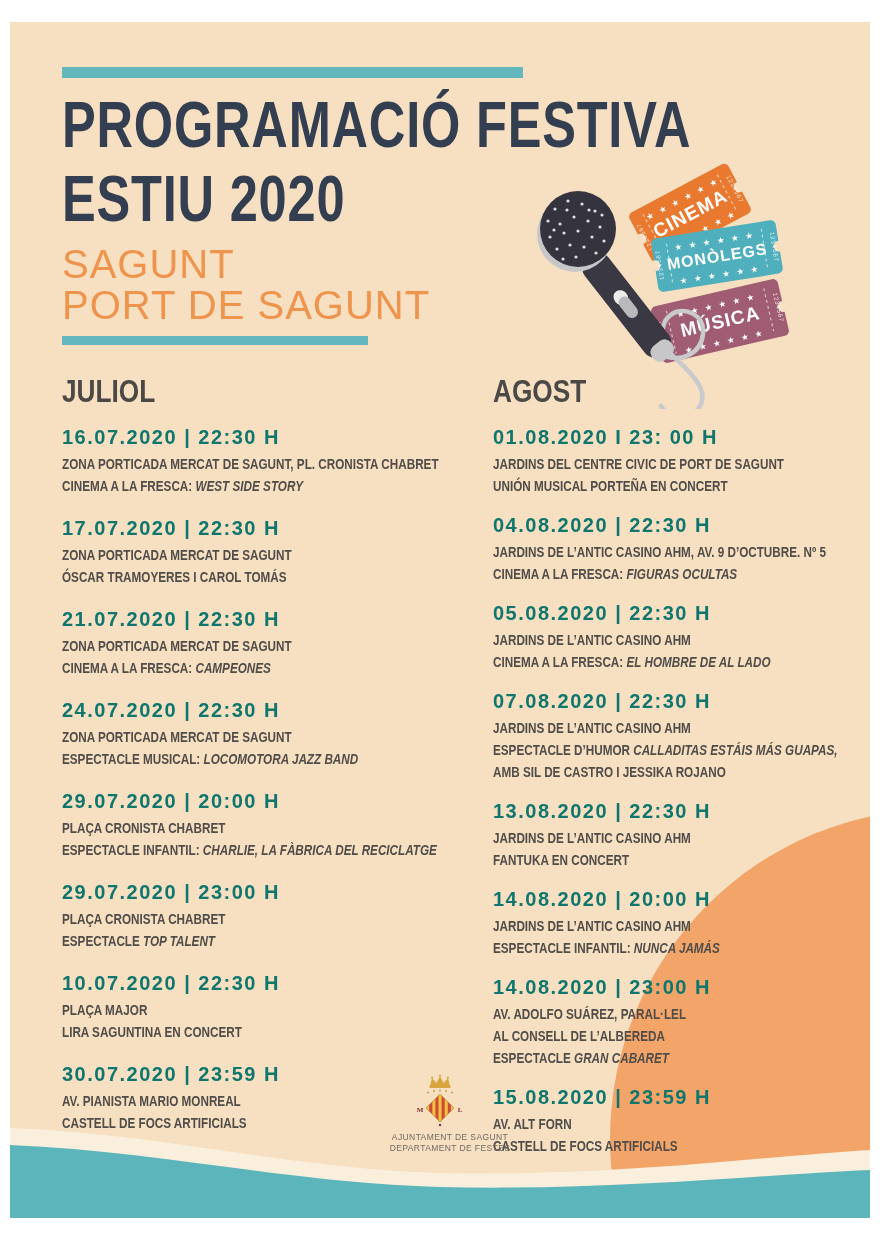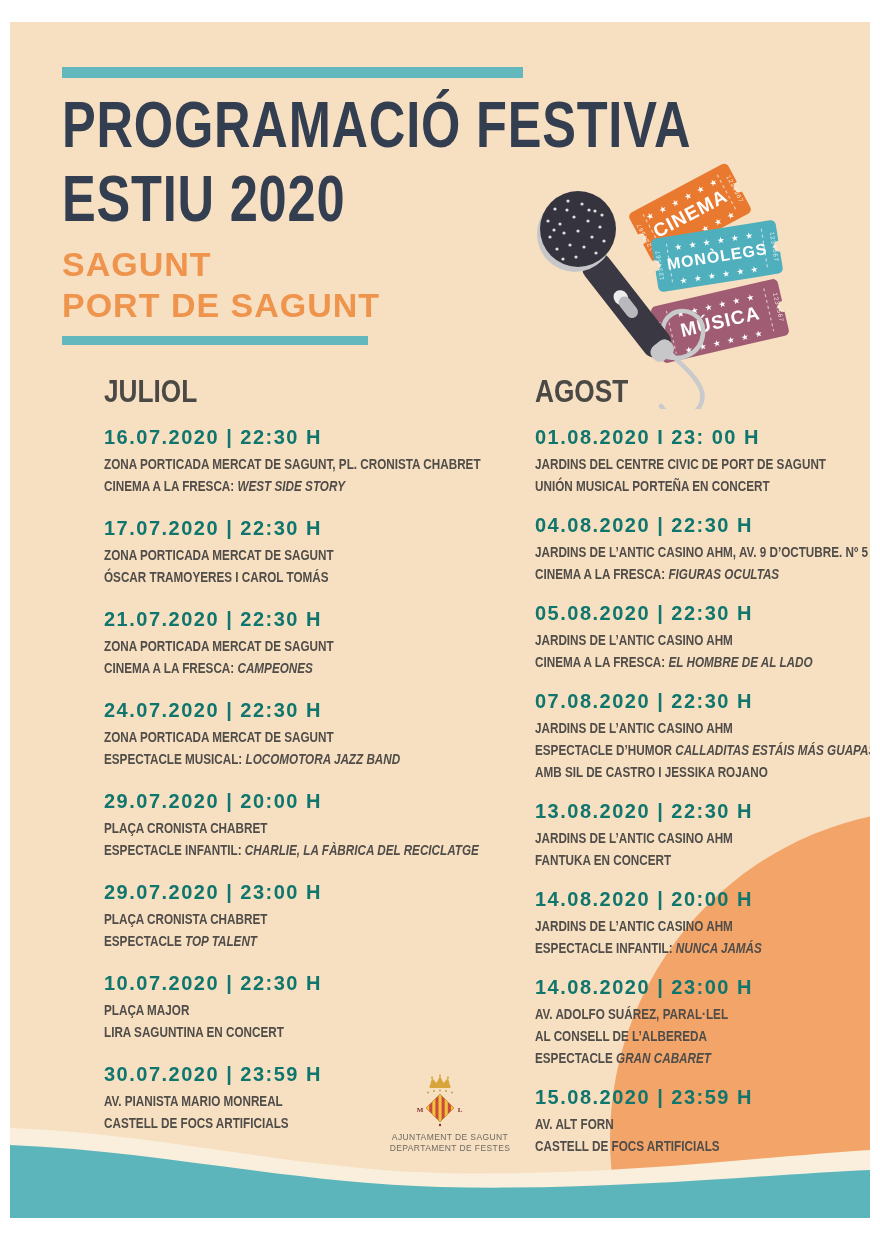--- a/index.html
+++ b/index.html
@@ -14,33 +14,33 @@
   .waves { position:absolute; left:0; bottom:0; width:860px; height:115px; z-index:2; }
 
   
   .bar { position:absolute; background:#63B8BE; z-index:3; }
   .bar-top    { left:52px; top:45px;  width:461px; height:11px; }
   .bar-bottom { left:52px; top:314px; width:306px; height:9px; }
   .title { position:absolute; left:52px; top:66px; z-index:3; color:#333E50;
            font-weight:700; font-size:64px; line-height:74px; white-space:nowrap; }
   .title-line { transform:scaleX(0.79); transform-origin:0 50%; letter-spacing:1px; }
   .subtitle { position:absolute; left:52px; top:222px; z-index:3; color:#EF944D;
-              font-weight:700; font-size:34px; line-height:41px; letter-spacing:1px; white-space:nowrap; }
+              font-weight:400; font-size:40px; line-height:41px; letter-spacing:1px; white-space:nowrap; }
 
   
   .illustration { position:absolute; left:490px; top:127px; width:340px; height:260px; z-index:3; }
   .tk-label  { font-family:"Liberation Sans",sans-serif; font-weight:700; fill:#ffffff;
                text-anchor:middle; letter-spacing:1px; }
   .tk-stars  { font-family:"DejaVu Sans",sans-serif; font-size:8.5px; fill:#ffffff;
                text-anchor:middle; letter-spacing:2px; }
   .tk-serial { font-family:"Liberation Sans",sans-serif; font-size:6px; fill:rgba(255,255,255,.85);
                text-anchor:middle; letter-spacing:1px; }
 
   
-  .column { position:absolute; top:352px; z-index:3; color:#4B4945;margin-left:42px; }
+  .column { position:absolute; top:352px; z-index:3; color:#4B4945; }
   .column-juliol { left:52px; }
   .column-agost  { left:483px; }
   .column-heading { font-size:32px; font-weight:700; line-height:34px; margin-bottom:16px;
                     transform:scaleX(0.82); transform-origin:0 50%; white-space:nowrap; }
   .event { margin-bottom:18px; }
   .column-agost .event { margin-bottom:15px; }
   .event-date { font-size:20px; font-weight:700; letter-spacing:1.5px; line-height:26px;
                 margin-bottom:3px; color:#0f766e; white-space:nowrap; }
   .event-line { font-size:15px; font-weight:700; line-height:22px; color:#504D49;
                 transform:scaleX(0.78); transform-origin:0 50%; white-space:nowrap; }

